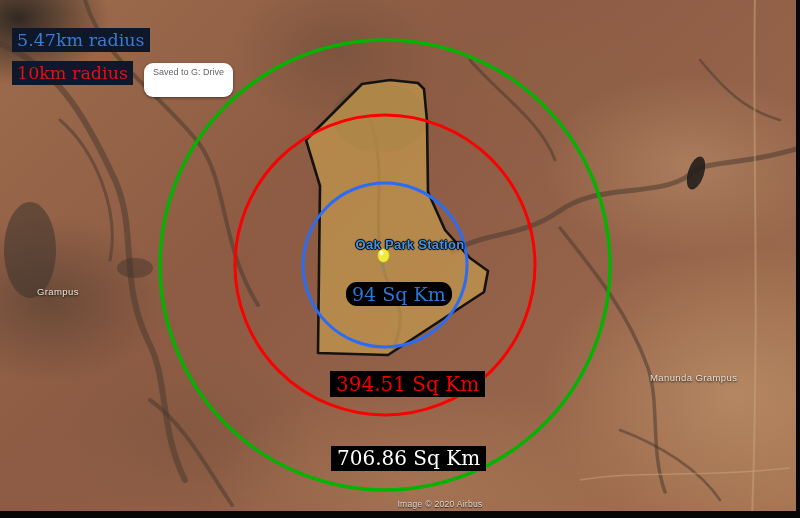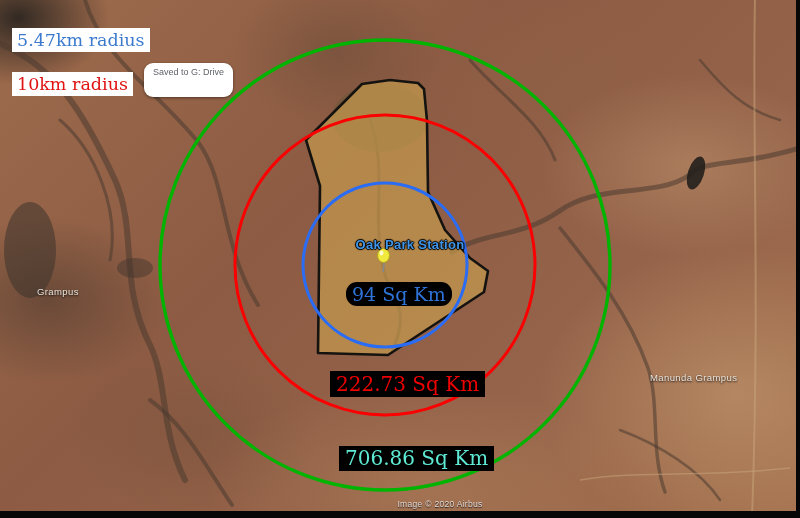--- a/index.html
+++ b/index.html
@@ -23,21 +23,21 @@
   .overlay{position:absolute;inset:0;}
   
   .banner{
     position:absolute;left:400px;top:6px;transform:translateX(-50%);
     background:#000;color:#f7f7f7;border:1px solid rgba(255,255,255,.22);
     font-family:"DejaVu Serif",serif;font-size:16.5px;letter-spacing:.6px;
     padding:1px 9px 2px 9px;white-space:nowrap;
   }
   .legend{position:absolute;left:12px;top:28px;}
   .legend-item{
-    display:block;background:#ffffff;margin-bottom:20px;width:max-content;
+    display:block;background:#0f172a;margin-bottom:9px;width:max-content;
     font-family:"DejaVu Serif",serif;font-size:17.5px;line-height:24px;
     padding:0 5px;white-space:nowrap;
   }
   .area-label{
     position:absolute;background:#000;width:max-content;
     font-family:"DejaVu Serif",serif;padding:0 6px;white-space:nowrap;
   }
   .toast{
     position:absolute;left:144px;top:63px;height:34px;line-height:18px;
     background:#fff;color:#5f6368;border-radius:9px;padding:0 9px;
@@ -107,22 +107,22 @@
   <div class="legend">
     <span class="legend-item" style="color: rgb(60, 122, 206);">5.47km radius</span>
     <span class="legend-item" style="color: rgb(224, 18, 18);">10km radius</span>
   </div>
 
   <div class="toast">Saved to G: Drive</div>
 
   <div class="placemark-label" style="color: rgb(64, 149, 232);">Oak Park Station</div>
 
   <div class="area-label" style="left: 346px; top: 282px; font-size: 19px; line-height: 24px; color: rgb(47, 116, 216); border-radius: 11px;">94 Sq Km</div>
-  <div class="area-label" style="left: 330px; top: 371px; font-size: 20px; line-height: 26px; color: rgb(239, 0, 0);">222.73 Sq Km</div>
-  <div class="area-label" style="left: 339px; top: 446px; font-size: 20px; line-height: 25px; color: #5eead4;">706.86 Sq Km</div>
+  <div class="area-label" style="left: 330px; top: 371px; font-size: 20px; line-height: 26px; color: rgb(239, 0, 0);">394.51 Sq Km</div>
+  <div class="area-label" style="left: 331px; top: 446px; font-size: 20px; line-height: 25px; color: #ffffff;">706.86 Sq Km</div>
 
   <div class="map-label" style="left:37px;top:286px;">Grampus</div>
   <div class="map-label" style="left:650px;top:372px;">Manunda Grampus</div>
 
   <div class="attribution">Image © 2020 Airbus</div>
 
   <div class="bar-bottom"></div>
   <div class="bar-right"></div>
 </div>
 

